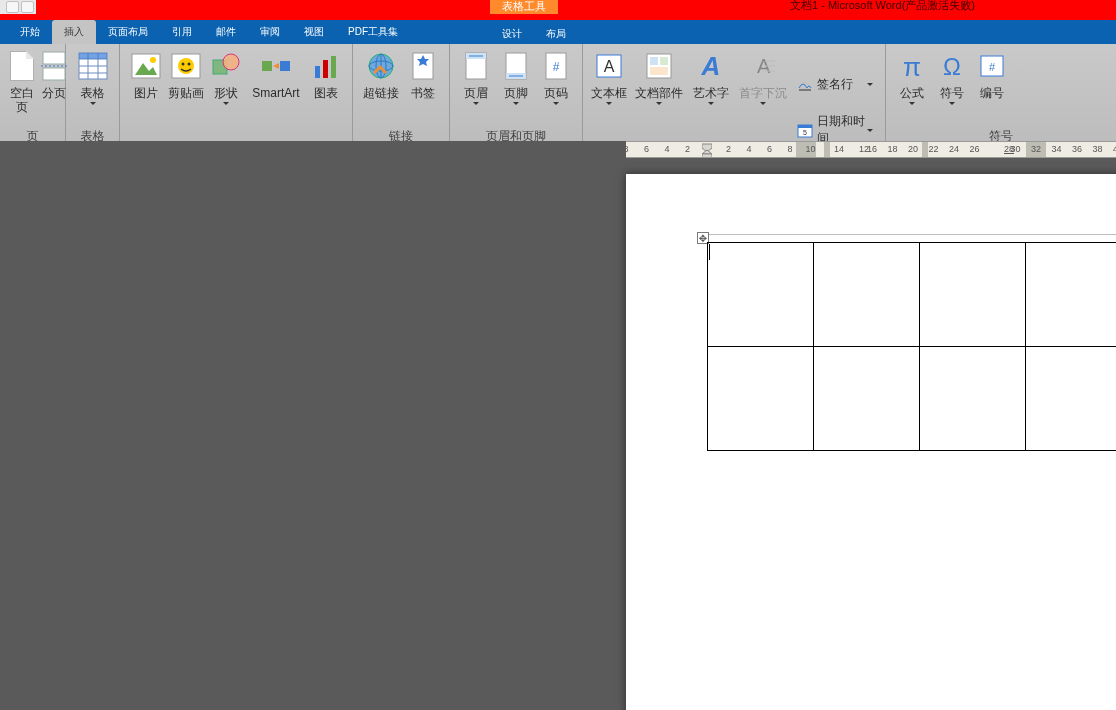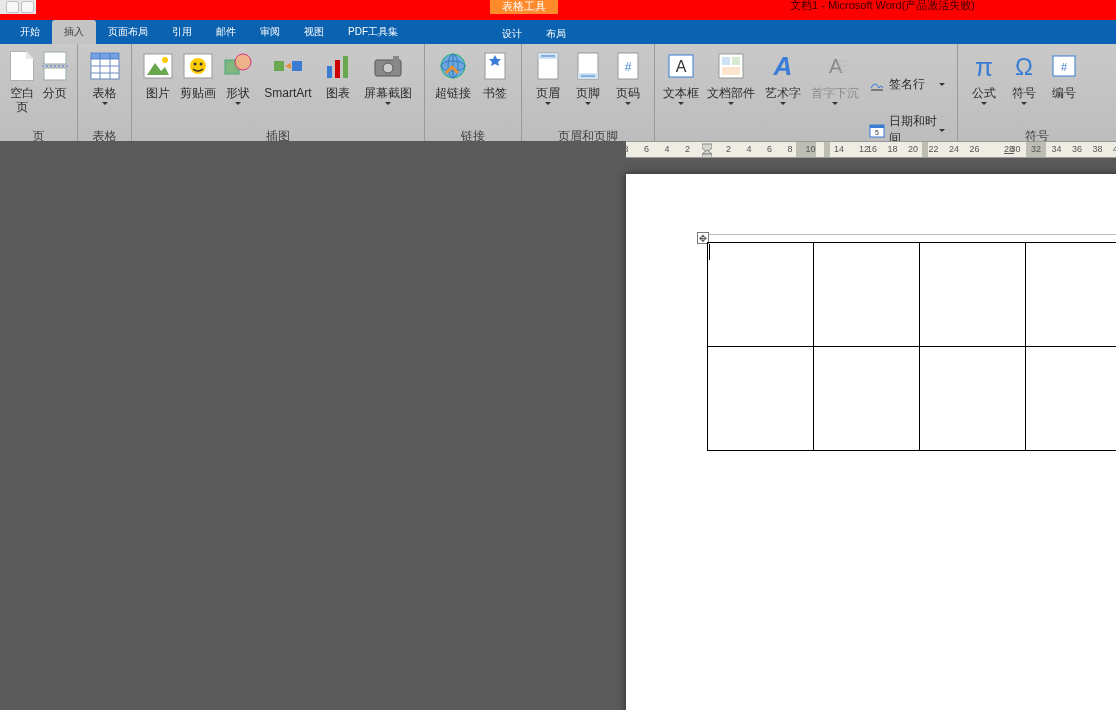--- a/index.html
+++ b/index.html
@@ -320,21 +320,21 @@
   <div class="tab">PDF工具集</div>
 
   <div class="context-group">
     <div class="tab context-tab">设计</div>
     <div class="tab context-tab">布局</div>
   </div>
 </div>
 
 <div class="ribbon">
 
-  <div class="group" style="width:78px">
+  <div class="group" style="width:66px">
     <div class="group-body">
       <div class="bigbtn narrow">
         <div class="ico">
             <div class="ico-page"></div>
           </div>
         <div class="lbl">空白页</div>
       </div>
       <div class="bigbtn narrow">
         <div class="ico">
           <svg width="26" height="30">
@@ -415,32 +415,21 @@
       <div class="bigbtn narrow">
         <div class="ico">
           <svg width="28" height="28">
               <rect x="3" y="14" width="5" height="12" fill="#3a7bd5"></rect>
               <rect x="11" y="8" width="5" height="18" fill="#cc0000"></rect>
               <rect x="19" y="4" width="5" height="22" fill="#6aa84f"></rect>
             </svg>
         </div>
         <div class="lbl">图表</div>
       </div>
-      <div class="bigbtn wide has-dd">
-        <div class="ico">
-          <svg width="30" height="24">
-              <rect x="2" y="6" width="26" height="16" rx="2" fill="#888" stroke="#555"></rect>
-              <circle cx="15" cy="14" r="5" fill="#ccc" stroke="#555"></circle>
-              <rect x="20" y="2" width="6" height="5" fill="#888"></rect>
-            </svg>
-        </div>
-        <div class="lbl">屏幕截图</div>
-      </div>
-    </div>
-    <div class="group-label">插图</div>
+    </div>
   </div>
 
   <div class="group">
     <div class="group-body">
       <div class="bigbtn">
         <div class="ico">
           <svg width="30" height="30">
               <circle cx="15" cy="15" r="12" fill="#6fa8dc" stroke="#2b6"></circle>
               <ellipse cx="15" cy="15" rx="12" ry="5" fill="none" stroke="#2b78c4"></ellipse>
               <line x1="15" y1="3" x2="15" y2="27" stroke="#2b78c4"></line>

